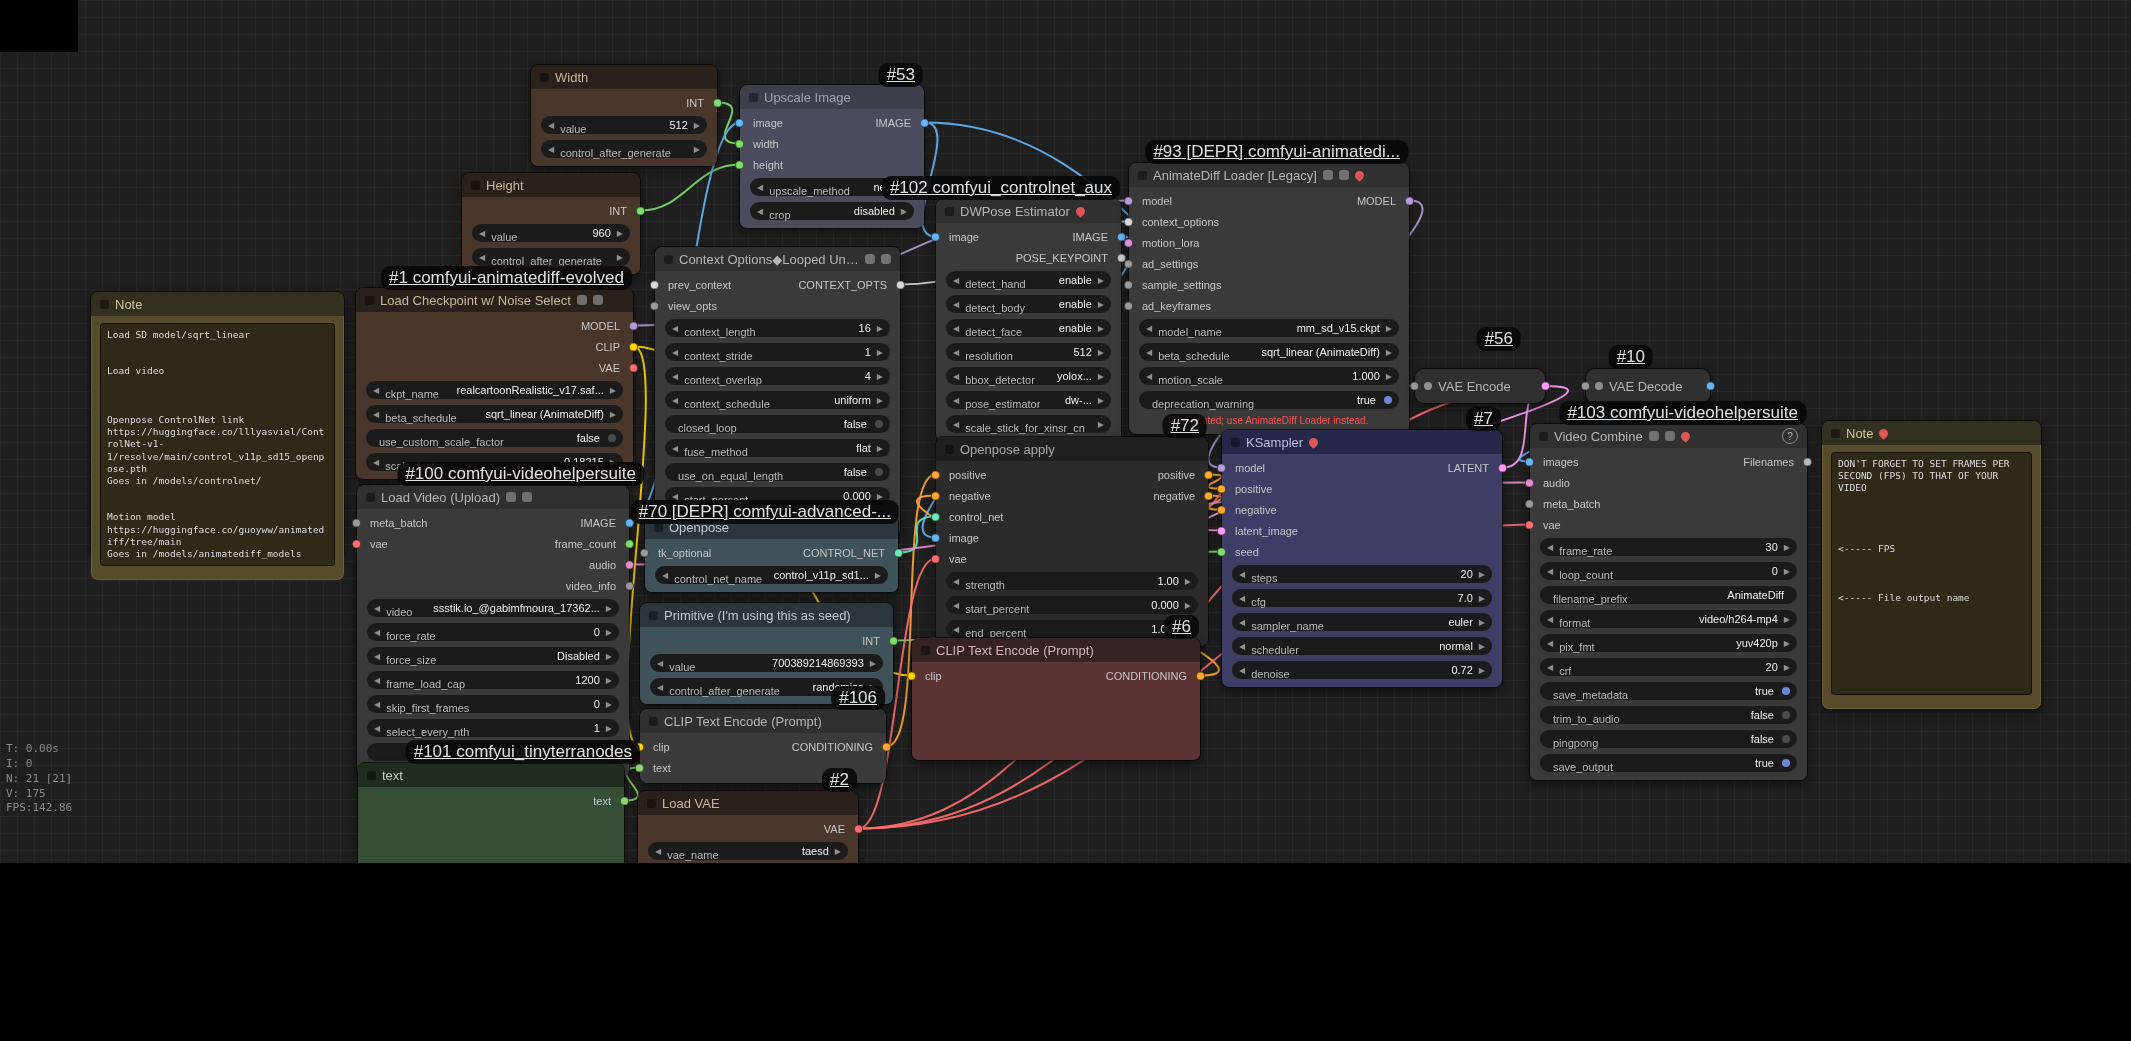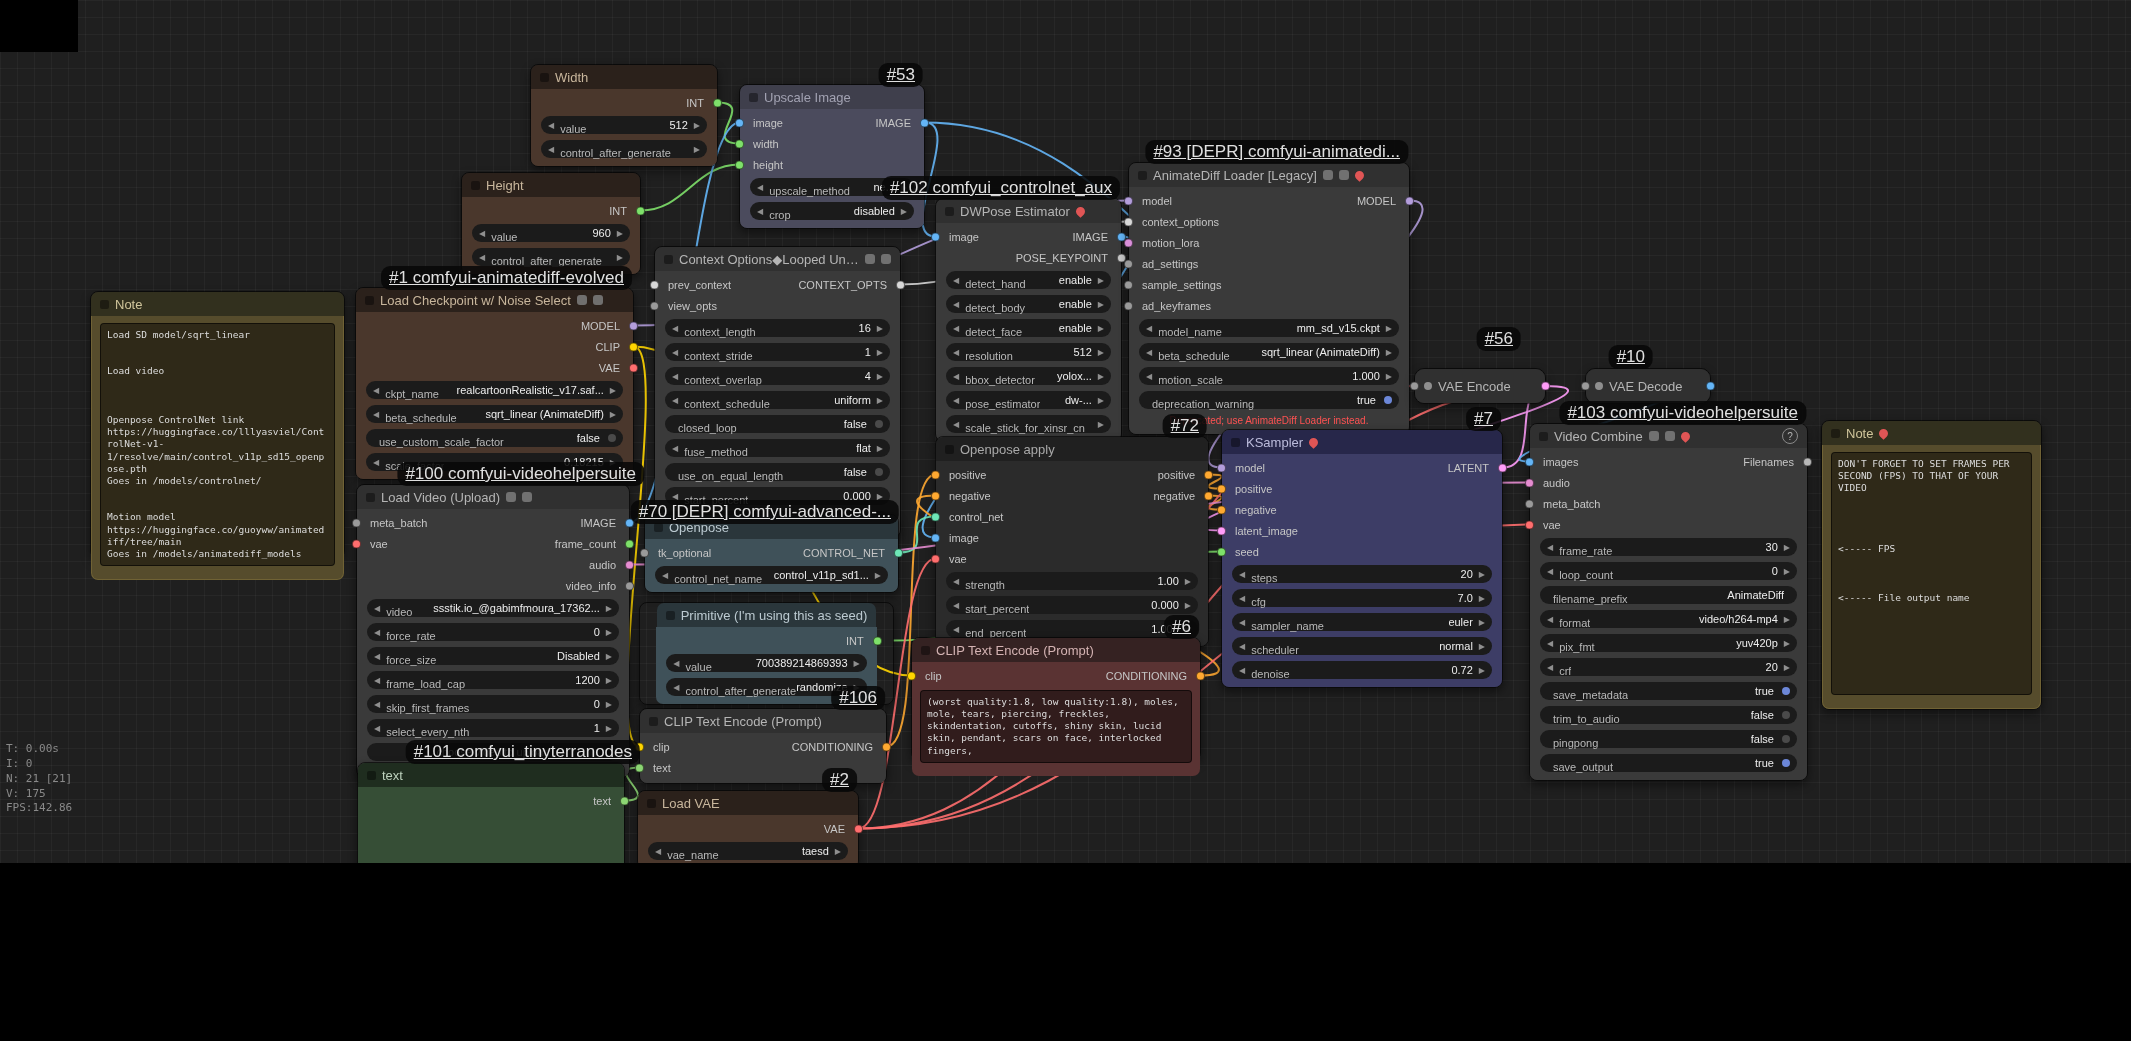--- a/index.html
+++ b/index.html
@@ -421,21 +421,21 @@
             <div class="dot out" style="background: rgb(110, 231, 183);"></div>
           </div>
           <div class="widget combo">
             <div class="arrow">◀</div>
             <div class="wlabel">control_net_name</div>
             <div class="wvalue">control_v11p_sd1...</div>
             <div class="arrow">▶</div>
           </div>
         </div>
       </div>
-      <div class="node theme-paleblue" style="left: 639px; top: 602px; width: 253px; align-items: center;">
+      <div class="node theme-paleblue" style="left: 639px; top: 602px; width: 253px;">
         <div class="ntitle">
           <div class="ticon"></div>
           <div class="ttext">Primitive (I'm using this as seed)</div>
         </div>
         <div class="nbody">
           <div class="srow">
             <div class="sout">INT</div>
             <div class="dot out" style="background: rgb(126, 224, 106);"></div>
           </div>
           <div class="widget combo">
@@ -665,21 +665,20 @@
           <div class="ticon"></div>
           <div class="ttext">CLIP Text Encode (Prompt)</div>
         </div>
         <div class="nbody">
           <div class="srow">
             <div class="dot in" style="background: rgb(255, 213, 0);"></div>
             <div class="sin">clip</div>
             <div class="sout">CONDITIONING</div>
             <div class="dot out" style="background: rgb(255, 169, 49);"></div>
           </div>
-          <div class="ta">(worst quality:1.8, low quality:1.8), moles, mole, tears, piercing, freckles, skindentation, cutoffs, shiny skin, lucid skin, pendant, scars on face, interlocked fingers,</div>
         </div>
       </div>
       <div class="node theme-purple" style="left: 1221px; top: 429px; width: 280px;">
         <div class="ntitle">
           <div class="ticon"></div>
           <div class="ttext">KSampler</div>
           <div class="pin-icon"></div>
         </div>
         <div class="nbody">
           <div class="srow">

